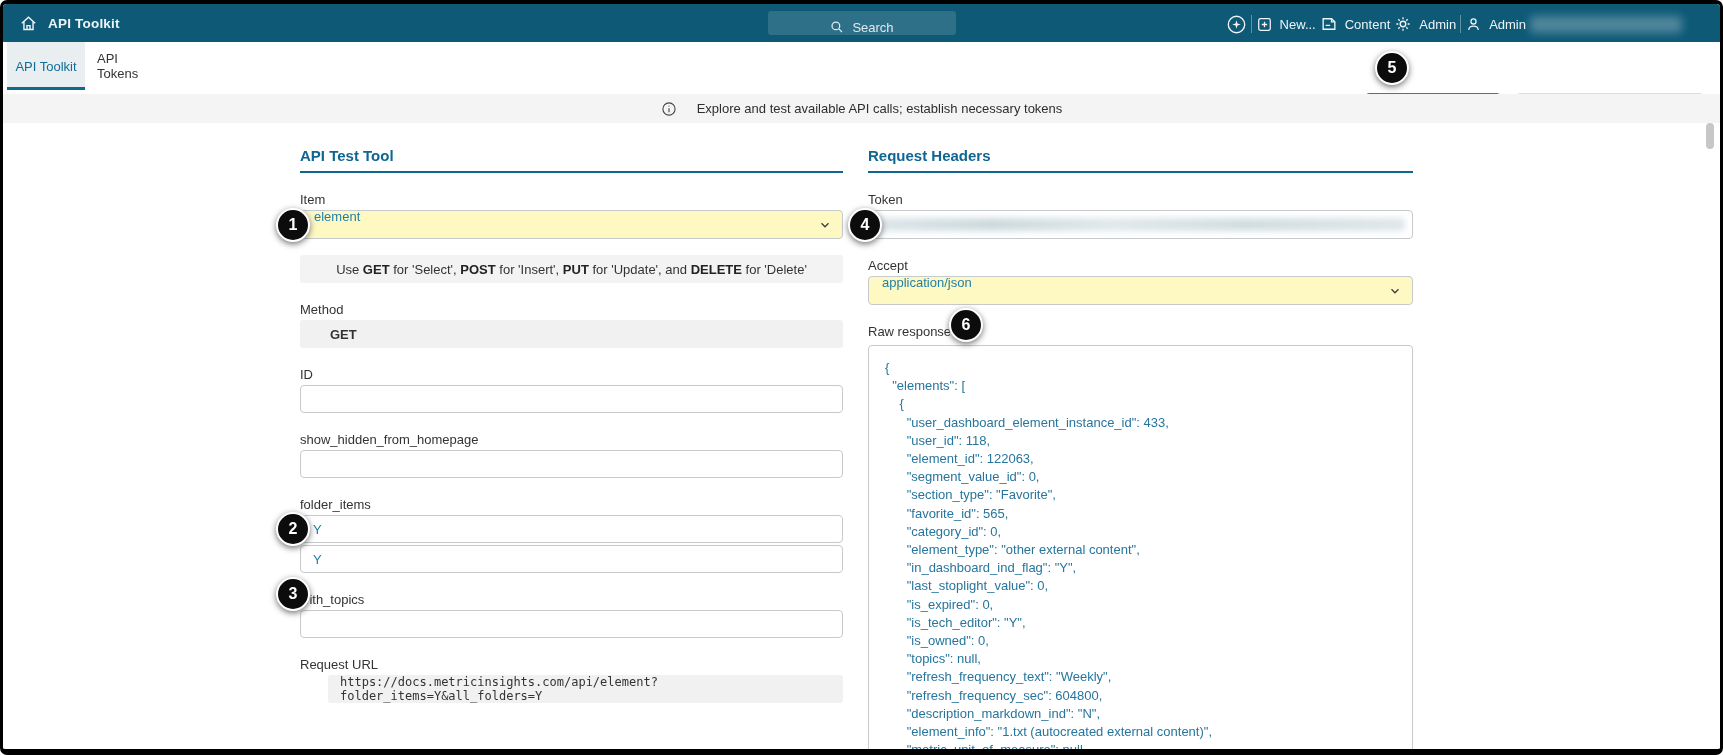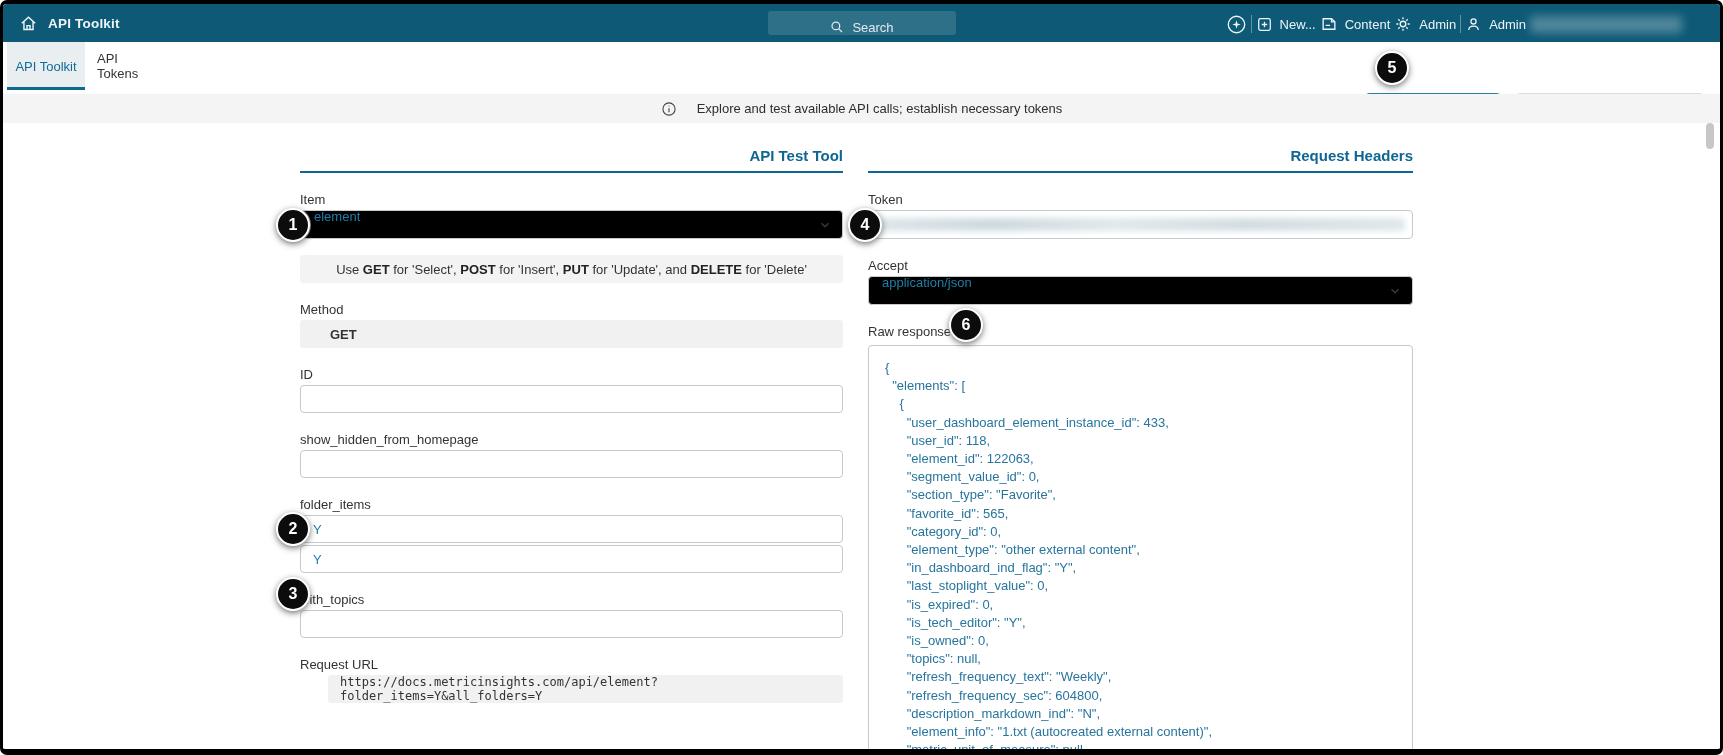--- a/index.html
+++ b/index.html
@@ -52,32 +52,32 @@
     display:flex; align-items:center; justify-content:center; gap:20px;
     font-size:13px; color:#2e2e2e;
   }
 
   
   .panel { position:absolute; top:143px; }
   .panel-left { left:297px; width:543px; }
   .panel-right { left:865px; width:545px; }
   .panel h2 {
     font-size:15px; line-height:18px; color:#0e6691; padding-bottom:6px;
-    border-bottom:2px solid #0e6691; font-weight:bold;text-align:right;
+    border-bottom:2px solid #0e6691; font-weight:bold;
   }
   .field-label { margin-top:19px; font-size:13px; line-height:16px; color:#333; }
   .control { margin-top:2px; }
   .text-input {
     width:100%; height:28px; border:1px solid #c6cacd; border-radius:4px;
     font-family:"Liberation Sans", sans-serif; font-size:13px; color:#1f7fa8;
     padding:0 12px; background:#fff; outline:none;
   }
   .select {
     position:relative; width:100%; height:29px; border:1px solid #c6cacd; border-radius:4px;
-    background:#000000; display:flex; align-items:center; padding:0 30px 16px 13px;
+    background:#fef9c3; display:flex; align-items:center; padding:0 30px 16px 13px;
     font-size:13px; color:#1f7fa8; cursor:pointer;
   }
   .select .chev { position:absolute; right:10px; top:7px; color:#3c3c3c; }
   .gray-box {
     margin-top:2px; height:28px; background:#f1f1f1; border-radius:3px;
     display:flex; align-items:center; font-size:13px; color:#333;
   }
   .help-box { margin-top:16px; justify-content:center; background:#f3f3f3; }
   .help-box b { font-weight:bold; color:#222; }
   .method-box { padding-left:30px; font-weight:bold; }

